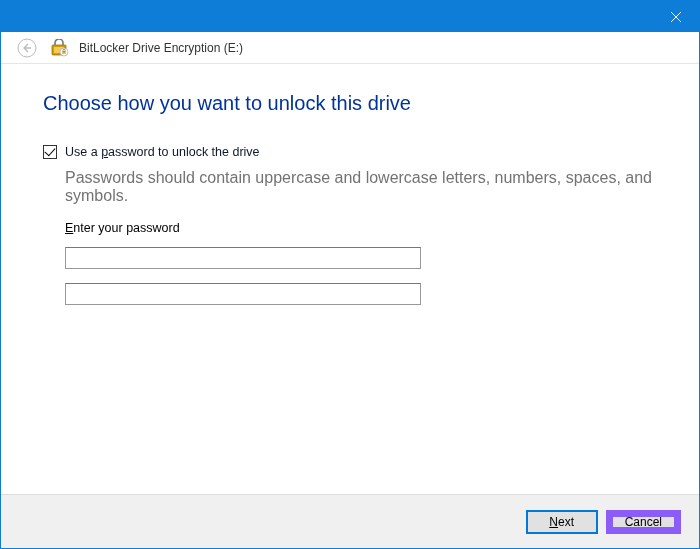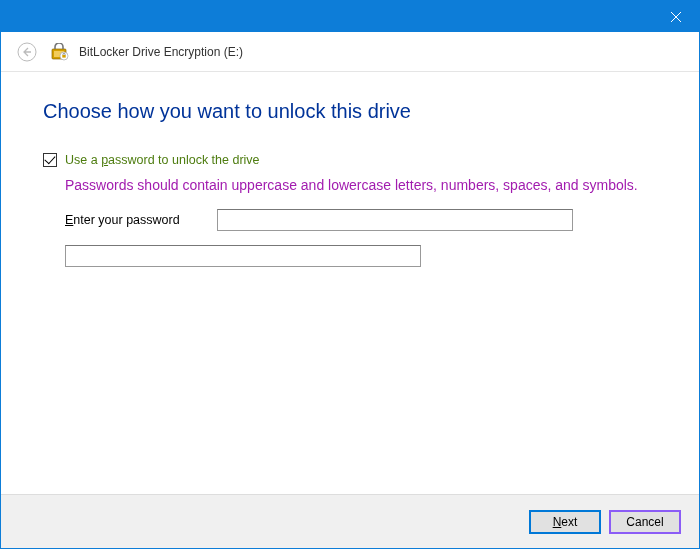--- a/index.html
+++ b/index.html
@@ -37,21 +37,21 @@
       display: flex;
       align-items: center;
       justify-content: center;
       cursor: pointer;
     }
     .close-btn svg {
       width: 10px;
       height: 10px;
     }
     .header {
-      height: 40px;
+      height: 32px;
       display: flex;
       align-items: center;
       padding-left: 12px;
       border-bottom: 1px solid #e5e5e5;
       gap: 10px;
     }
     .back-arrow {
       width: 28px;
       height: 28px;
       display: flex;
@@ -103,34 +103,35 @@
     .checkbox.checked::after {
       content: "";
       width: 9px;
       height: 5px;
       border-left: 1.5px solid #000;
       border-bottom: 1.5px solid #000;
       transform: rotate(-48deg) translate(1px, -1px);
     }
     .checkbox-label {
       font-size: 12.5px;
-      color: #4d7c0f;
+      color: #0f172a;
     }
     .help-text {
-      font-size: 14px;
-      color: #a21caf;
+      font-size: 16px;
+      color: #737373;
       margin-left: 22px;
       margin-bottom: 16px;
     }
     .field-row {
       display: flex;
-      align-items: center;
+      align-items: flex-start;
       margin-left: 22px;
       margin-bottom: 14px;
       gap: 12px;
+      flex-direction: column;
     }
     .field-label {
       font-size: 12.5px;
       color: #000;
       width: 140px;
       flex-shrink: 0;
     }
     .field-input {
       width: 356px;
       height: 22px;
@@ -150,21 +151,21 @@
       border-top: 1px solid #ddd;
       display: flex;
       justify-content: flex-end;
       align-items: center;
       padding-right: 18px;
       gap: 8px;
     }
     .btn {
       min-width: 72px;
       height: 24px;
-      border: 2px solid #8b5cf6;
+      border: 7px solid #8b5cf6;
       background: #e1e1e1;
       font-family: inherit;
       font-size: 12px;
       cursor: pointer;
       display: inline-flex;
       align-items: center;
       justify-content: center;
       padding: 0 12px;
     }
     .btn.primary {

